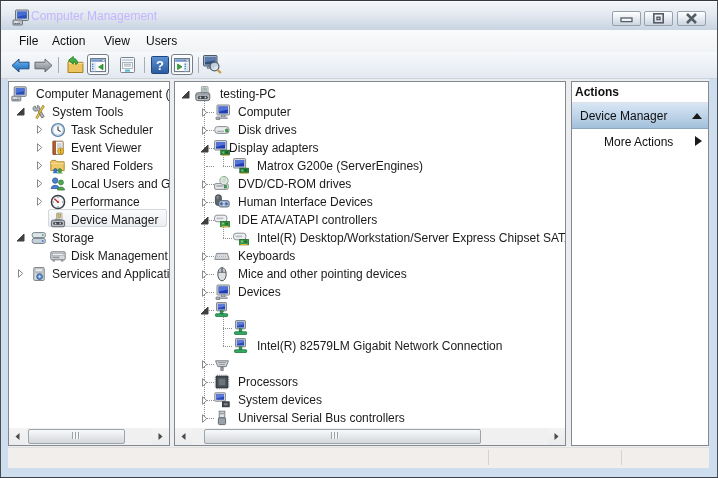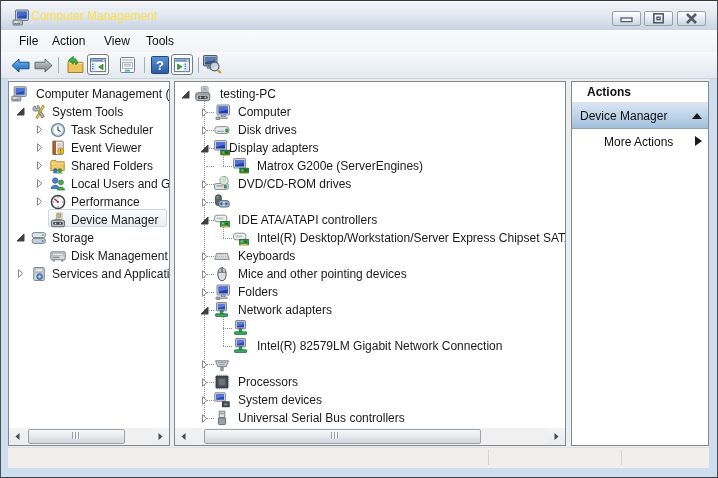--- a/index.html
+++ b/index.html
@@ -1,21 +1,21 @@
 <!DOCTYPE html>
 <html><head><meta charset="utf-8">
 <style>
 html,body{margin:0;padding:0;}
 body{width:718px;height:478px;position:relative;overflow:hidden;
  font-family:"Liberation Sans",sans-serif;font-size:12px;color:#1a1a1a;}
 #win{position:absolute;left:0;top:0;width:718px;height:478px;background:#4a4e54;}
 #frame{position:absolute;left:1px;top:1px;width:716px;height:476px;background:#cfdeee;}
 #tbar{position:absolute;left:1px;top:1px;width:716px;height:29px;
  background:linear-gradient(180deg,#f3f6f9 0%,#e4eaf1 45%,#c8d4e2 100%);box-shadow:inset 0 1px 0 #fafcfd;}
-#ttl{position:absolute;left:31px;top:2px;height:29px;line-height:29px;color:#fde047;}
+#ttl{position:absolute;left:31px;top:2px;height:29px;line-height:29px;color:#c4b5fd;}
 .wbtn{position:absolute;top:11px;width:29px;height:15px;border:1px solid #98a0ac;border-radius:2px;
  background:linear-gradient(180deg,#feffff 0%,#e9eef4 45%,#ccd4de 100%);box-sizing:border-box;}
 #menubar{position:absolute;left:1px;top:30px;width:716px;height:22px;
  background:linear-gradient(180deg,#fafbfc,#f1f3f5);}
 .mi{position:absolute;top:30px;height:22px;line-height:23px;color:#101010;}
 #toolbar{position:absolute;left:1px;top:52px;width:716px;height:26px;
  background:linear-gradient(180deg,#f7f9fb,#e3e9f1);border-bottom:1px solid #ccd3db;}
 .tsep{position:absolute;top:5px;width:1px;height:16px;background:#a8aeb4;}
 .tbtn{position:absolute;top:2px;width:22px;height:21px;border:1px solid #767e87;border-radius:3px;
  background:linear-gradient(180deg,#fbfcfd,#e8ebee);box-shadow:inset 0 0 0 1px #fff;box-sizing:border-box;}
@@ -74,21 +74,21 @@
 <div class="wbtn" style="left:677px">
  <svg width="27" height="13" viewBox="0 0 27 13">
         <path d="M9 2 L18 11 M18 2 L9 11" stroke="#545c65" stroke-width="2.6"></path>
       </svg>
 </div>
 
 <div id="menubar"></div>
 <div class="mi" style="left:19px">File</div>
 <div class="mi" style="left:52px">Action</div>
 <div class="mi" style="left:104px">View</div>
-<div class="mi" style="left:146px">Tools</div>
+<div class="mi" style="left:146px">Users</div>
 
 <svg width="0" height="0" style="position:absolute">
 <defs>
 <symbol id="xc" viewBox="0 0 9 9">
           <path d="M2.5,0.7 L2.5,8.3 L6.8,4.5 Z" fill="#fdfdfd" stroke="#8a8a8a"></path>
         </symbol>
 <symbol id="xo" viewBox="0 0 9 9">
           <path d="M1,8 L8,8 L8,1 Z" fill="#404040" stroke="#404040"></path>
         </symbol>
 <symbol id="s-comp" viewBox="0 0 16 16">
@@ -509,20 +509,21 @@
         <use href="#s-dvd"></use>
       </svg>
  <div class="r" style="left:63px;top:93px">DVD/CD-ROM drives</div>
 
  <svg class="exc" style="left:25px;top:116px">
         <use href="#xc"></use>
       </svg>
  <svg class="ic" style="left:39px;top:112px">
         <use href="#s-hid"></use>
       </svg>
+ <div class="r" style="left:63px;top:111px">Human Interface Devices</div>
 
  <svg class="exc" style="left:25px;top:134px">
         <use href="#xo"></use>
       </svg>
  <svg class="ic" style="left:39px;top:130px">
         <use href="#s-ide"></use>
       </svg>
  <div class="r" style="left:63px;top:129px">IDE ATA/ATAPI controllers</div>
 
  <svg class="ic" style="left:58px;top:148px">
@@ -545,29 +546,28 @@
         <use href="#s-mouse"></use>
       </svg>
  <div class="r" style="left:63px;top:183px">Mice and other pointing devices</div>
 
  <svg class="exc" style="left:25px;top:206px">
         <use href="#xc"></use>
       </svg>
  <svg class="ic" style="left:39px;top:202px">
         <use href="#s-comp"></use>
       </svg>
- <div class="r" style="left:63px;top:201px">Folders</div>
+ <div class="r" style="left:63px;top:201px">Devices</div>
 
  <svg class="exc" style="left:25px;top:224px">
         <use href="#xo"></use>
       </svg>
  <svg class="ic" style="left:39px;top:220px">
         <use href="#s-net"></use>
       </svg>
- <div class="r" style="left:63px;top:219px">Network adapters</div>
 
  <svg class="ic" style="left:58px;top:238px">
         <use href="#s-net"></use>
       </svg>
 
  <svg class="ic" style="left:58px;top:256px">
         <use href="#s-net"></use>
       </svg>
  <div class="r" style="left:82px;top:255px">Intel(R) 82579LM Gigabit Network Connection</div>
 
@@ -611,21 +611,21 @@
   <div class="sbb" style="left:373px">
           <svg width="5" height="7" viewBox="0 0 5 7">
             <path d="M0.5,0 L0.5,7 L4.5,3.5 Z" fill="#4a4a4a"></path>
           </svg>
         </div>
   <div class="thumb" style="left:29px;width:277px"></div>
   <div class="grip" style="left:156px"></div>
  </div>
 </div>
 <div class="panel" id="rp">
- <div style="position:absolute;left:15px;top:0;height:24px;line-height:21px;font-weight:bold;color:#111">Actions</div>
+ <div style="position:absolute;left:3px;top:0;height:24px;line-height:21px;font-weight:bold;color:#111">Actions</div>
  <div style="position:absolute;left:0;top:20px;width:136px;height:1px;background:#dfe3e7"></div>
  <div style="position:absolute;left:0;top:21px;width:136px;height:26px;background:linear-gradient(180deg,#d8e6f3 0%,#bcd2e8 55%,#a2bfda 100%);border-bottom:1px solid #8fa8c2;box-sizing:border-box">
   <div style="position:absolute;left:8px;top:0;height:25px;line-height:26px;color:#0f0f0f">Device Manager</div>
   <div style="position:absolute;left:120px;top:10px;width:0;height:0;border-left:5px solid transparent;border-right:5px solid transparent;border-bottom:6px solid #1a1a1a"></div>
  </div>
  <div style="position:absolute;left:32px;top:47px;height:26px;line-height:26px;color:#0f0f0f">More Actions</div>
  <div style="position:absolute;left:123px;top:54px;width:0;height:0;border-top:5.5px solid transparent;border-bottom:5.5px solid transparent;border-left:7px solid #1a1a1a"></div>
 </div>
 </div>
 

